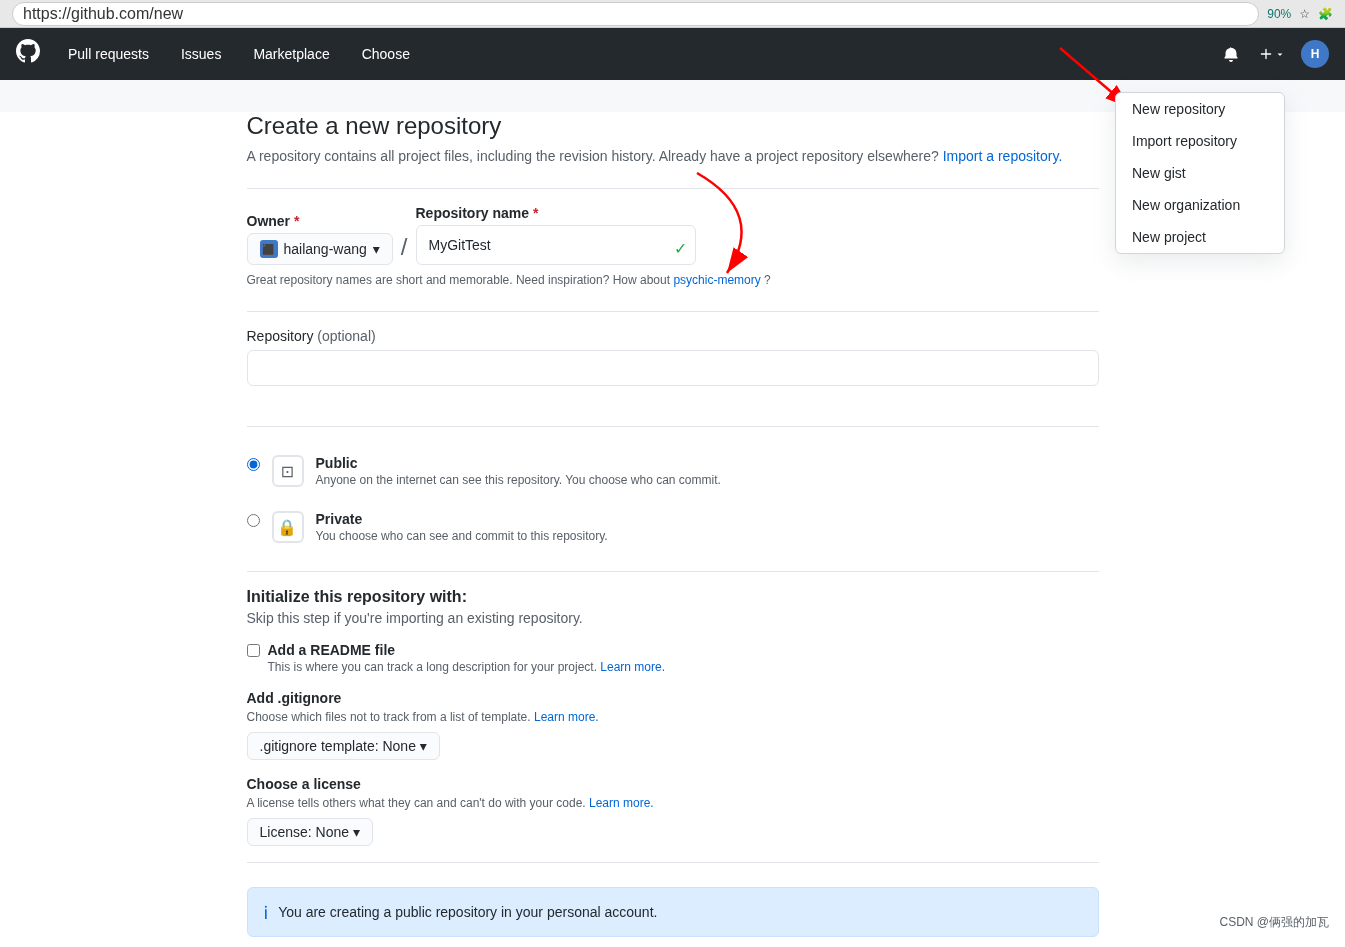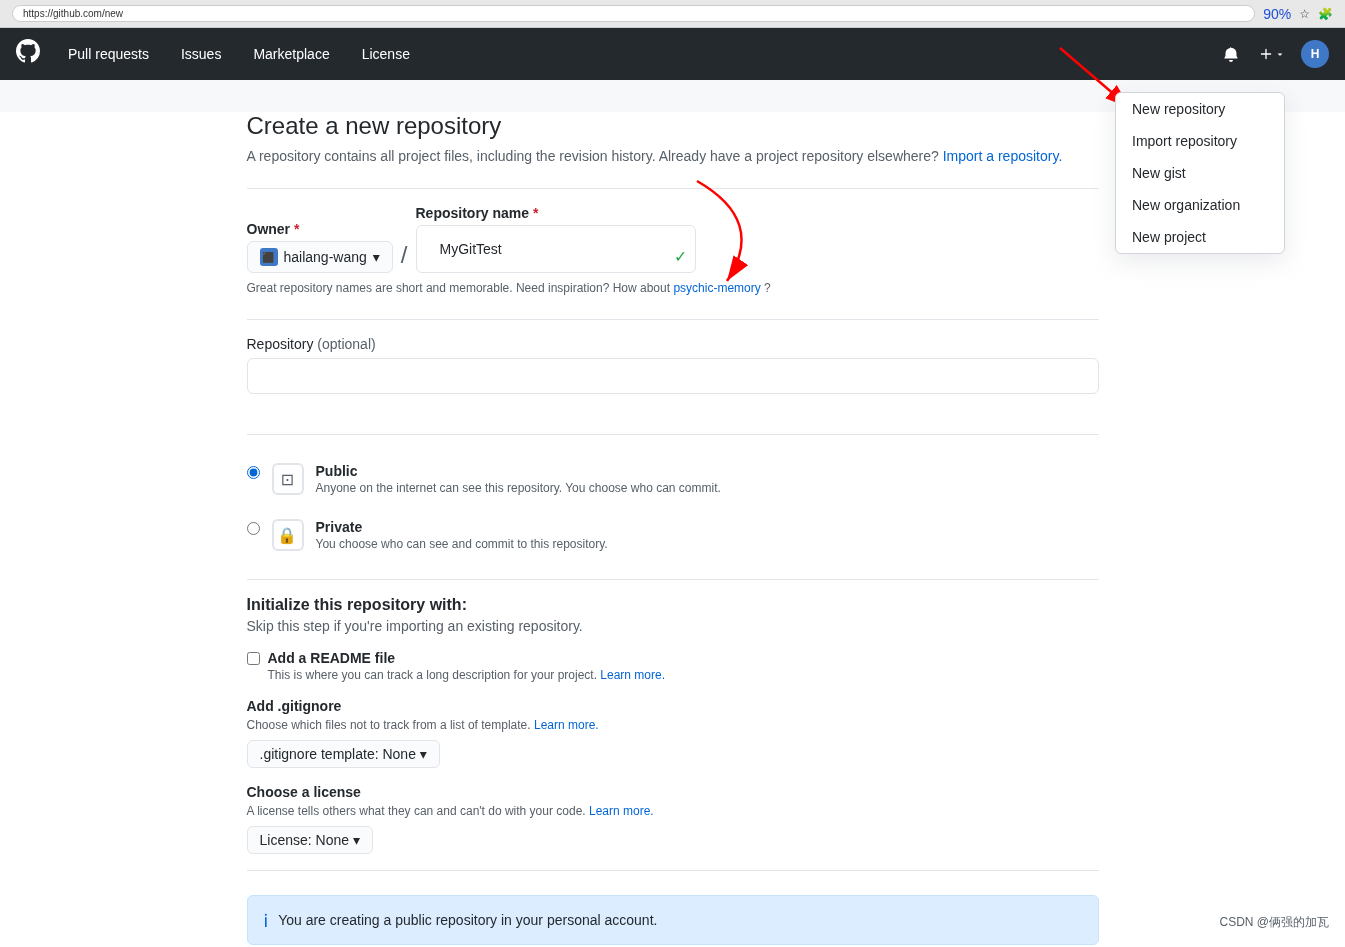--- a/index.html
+++ b/index.html
@@ -16,24 +16,24 @@
       gap: 8px;
       border-bottom: 1px solid #ccc;
       height: 28px;
     }
     .browser-url {
       flex: 1;
       background: #fff;
       border: 1px solid #ccc;
       border-radius: 12px;
       padding: 2px 10px;
-      font-size: 10px;
+      font-size: 16px;
       color: #333;
     }
-    .browser-zoom { font-size: 14px; color: #1d4ed8; text-align: center; }
+    .browser-zoom { font-size: 12px; color: #0f766e; text-align: center; }
 
     
     .gh-navbar {
       background: #24292e;
       display: flex;
       align-items: center;
       padding: 0 16px;
       height: 52px;
       gap: 16px;
       position: relative;
@@ -146,25 +146,25 @@
     }
     .form-label {
       font-size: 14px;
       font-weight: 600;
       color: #24292e;
     }
     .required-star { color: #cb2431; }
     .form-input {
       border: 1px solid #e1e4e8;
       border-radius: 6px;
-      padding: 5px 23px;
+      padding: 5px 12px;
       font-size: 14px;
       color: #24292e;
       outline: none;
-      height: 48px;
+      height: 40px;
     }
 
     .owner-select {
       display: flex;
       align-items: center;
       border: 1px solid #e1e4e8;
       border-radius: 6px;
       padding: 5px 12px;
       background: #fafbfc;
       height: 32px;
@@ -316,21 +316,21 @@
 
 <nav class="gh-navbar">
   <span class="gh-logo">
     <svg width="24" height="24" viewBox="0 0 16 16" fill="#fff">
         <path d="M8 0C3.58 0 0 3.58 0 8c0 3.54 2.29 6.53 5.47 7.59.4.07.55-.17.55-.38 0-.19-.01-.82-.01-1.49-2.01.37-2.53-.49-2.69-.94-.09-.23-.48-.94-.82-1.13-.28-.15-.68-.52-.01-.53.63-.01 1.08.58 1.23.82.72 1.21 1.87.87 2.33.66.07-.52.28-.87.51-1.07-1.78-.2-3.64-.89-3.64-3.95 0-.87.31-1.59.82-2.15-.08-.2-.36-1.02.08-2.12 0 0 .67-.21 2.2.82.64-.18 1.32-.27 2-.27.68 0 1.36.09 2 .27 1.53-1.04 2.2-.82 2.2-.82.44 1.1.16 1.92.08 2.12.51.56.82 1.27.82 2.15 0 3.07-1.87 3.75-3.65 3.95.29.25.54.73.54 1.48 0 1.07-.01 1.93-.01 2.2 0 .21.15.46.55.38A8.013 8.013 0 0016 8c0-4.42-3.58-8-8-8z"></path>
       </svg>
   </span>
   <a class="gh-nav-link">Pull requests</a>
   <a class="gh-nav-link">Issues</a>
   <a class="gh-nav-link">Marketplace</a>
-  <a class="gh-nav-link">License</a>
+  <a class="gh-nav-link">Choose</a>
   <div class="gh-spacer"></div>
   <div class="gh-icons">
     <button class="gh-icon-btn">
       <svg width="16" height="16" viewBox="0 0 16 16" fill="#fff">
           <path d="M8 16a2 2 0 001.985-1.75c.017-.137-.097-.25-.235-.25h-3.5c-.138 0-.252.113-.235.25A2 2 0 008 16zm.458-14.015a.75.75 0 00-1.476-.03C4.21 2.41 2.5 4.61 2.5 7.25V10l-.96 1.439A.75.75 0 002.159 12.5h11.682a.75.75 0 00.619-1.061L13.5 10V7.25c0-2.64-1.71-4.84-4.042-5.265z"></path>
         </svg>
     </button>
     <button class="gh-icon-btn">
       <svg width="14" height="14" viewBox="0 0 16 16" fill="#fff">
           <path d="M8 2a.75.75 0 01.75.75v4.5h4.5a.75.75 0 010 1.5h-4.5v4.5a.75.75 0 01-1.5 0v-4.5h-4.5a.75.75 0 010-1.5h4.5v-4.5A.75.75 0 018 2z"></path>

